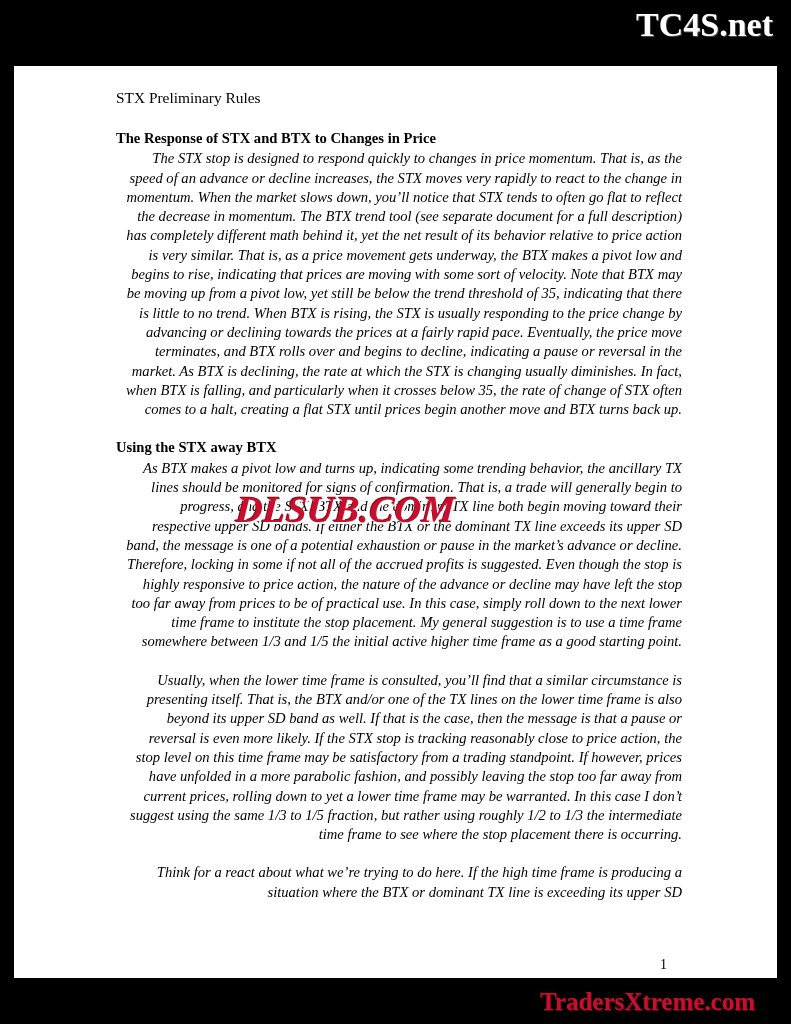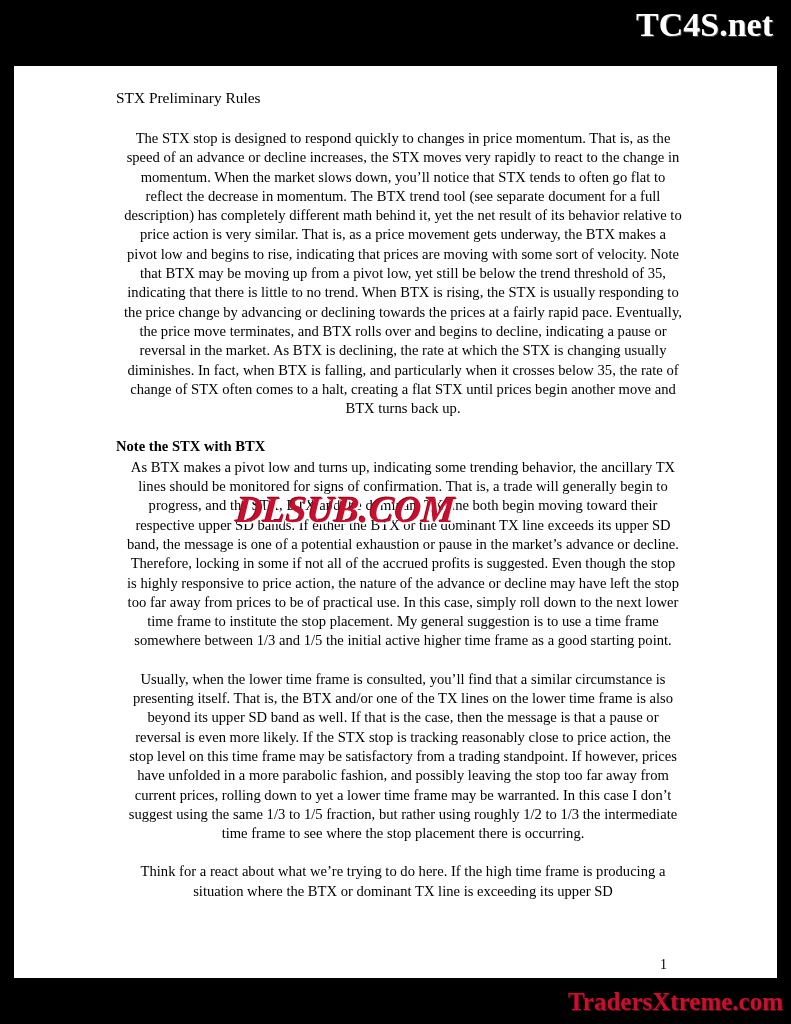--- a/index.html
+++ b/index.html
@@ -60,21 +60,21 @@
   .bottombar {
     position: absolute;
     bottom: 0;
     left: 0;
     width: 791px;
     height: 46px;
     background: #000000;
   }
   .brand-bottom {
     position: absolute;
-    right: 8px;
+    right: 36px;
     bottom: 8px;
     font-family: "Liberation Serif", serif;
     font-weight: bold;
     font-size: 25px;
     color: #c8102e;
     text-shadow: 1px 1px 0 #5a0a16;
   }
   .content {
     position: absolute;
     left: 116px;
@@ -91,21 +91,22 @@
     line-height: 19px;
   }
   h2.section-head {
     font-size: 14.6px;
     font-weight: bold;
     margin: 0 0 1px 0;
     line-height: 19.3px;
   }
   p.para {
     margin: 0 0 19px 8px;
-    text-align: center;
+    text-align: right;
+    font-style: italic;
   }
   p.para.tight {
     margin-bottom: 0;
   }
   .watermark {
     position: absolute;
     left: 236px;
     top: 488px;
     font-family: "Liberation Serif", serif;
     font-weight: bold;
@@ -133,23 +134,24 @@
   <div class="sidebar-left"></div>
   <div class="sidebar-right"></div>
   <div class="bottombar"></div>
 
   <div class="brand-top">TC4S.net</div>
   <div class="brand-bottom">TradersXtreme.com</div>
 
   <div class="content">
     <h1 class="doc-title">STX Preliminary Rules</h1>
 
+    <h2 class="section-head">The Response of STX and BTX to Changes in Price</h2>
     <p class="para">The STX stop is designed to respond quickly to changes in price momentum.  That is, as the speed of an advance or decline increases, the STX moves very rapidly to react to the change in momentum.  When the market slows down, you’ll notice that STX tends to often go flat to reflect the decrease in momentum.  The BTX trend tool (see separate document for a full description) has completely different math behind it, yet the net result of its behavior relative to price action is very similar.  That is, as a price movement gets underway, the BTX makes a pivot low and begins to rise, indicating that prices are moving with some sort of velocity.  Note that BTX may be moving up from a pivot low, yet still be below the trend threshold of 35, indicating that there is little to no trend.  When BTX is rising, the STX is usually responding to the price change by advancing or declining towards the prices at a fairly rapid pace.  Eventually, the price move terminates, and BTX rolls over and begins to decline, indicating a pause or reversal in the market.  As BTX is declining, the rate at which the STX is changing usually diminishes.  In fact, when BTX is falling, and particularly when it crosses below 35, the rate of change of STX often comes to a halt, creating a flat STX until prices begin another move and BTX turns back up.</p>
 
-    <h2 class="section-head">Note the STX with BTX</h2>
+    <h2 class="section-head">Using the STX away BTX</h2>
     <p class="para">As BTX makes a pivot low and turns up, indicating some trending behavior, the ancillary TX lines should be monitored for signs of confirmation.  That is, a trade will generally begin to progress, and the STX, BTX and the dominant TX line both begin moving toward their respective upper SD bands.  If either the BTX or the dominant TX line exceeds its upper SD band, the message is one of a potential exhaustion or pause in the market’s advance or decline.  Therefore, locking in some if not all of the accrued profits is suggested.  Even though the stop is highly responsive to price action, the nature of the advance or decline may have left the stop too far away from prices to be of practical use.  In this case, simply roll down to the next lower time frame to institute the stop placement.  My general suggestion is to use a time frame somewhere between 1/3 and 1/5 the initial active higher time frame as a good starting point.</p>
 
     <p class="para">Usually, when the lower time frame is consulted, you’ll find that a similar circumstance is presenting itself.  That is, the BTX and/or one of the TX lines on the lower time frame is also beyond its upper SD band as well.  If that is the case, then the message is that a pause or reversal is even more likely.  If the STX stop is tracking reasonably close to price action, the stop level on this time frame may be satisfactory from a trading standpoint.  If however, prices have unfolded in a more parabolic fashion, and possibly leaving the stop too far away from current prices, rolling down to yet a lower time frame may be warranted.  In this case I don’t suggest using the same 1/3 to 1/5 fraction, but rather using roughly 1/2 to 1/3 the intermediate time frame to see where the stop placement there is occurring.</p>
 
     <p class="para tight">Think for a react about what we’re trying to do here.  If the high time frame is producing a situation where the BTX or dominant TX line is exceeding its upper SD</p>
   </div>
 
   <div class="watermark">DLSUB.COM</div>
 
   <div class="page-number">1</div>

